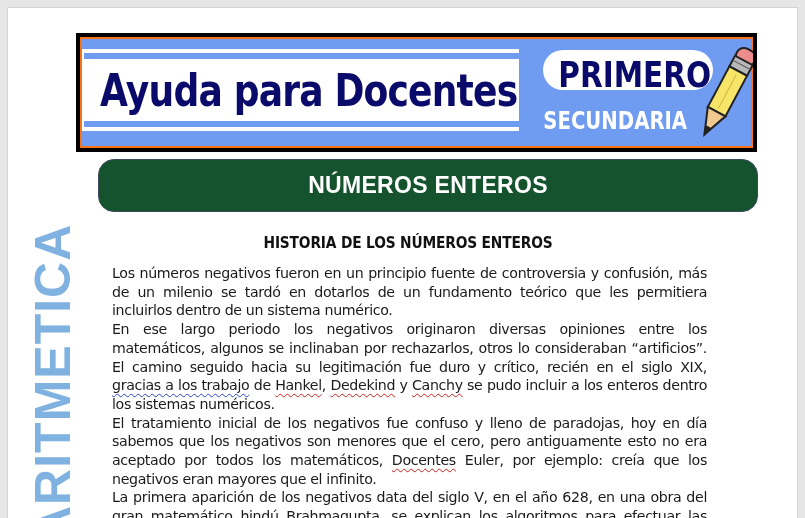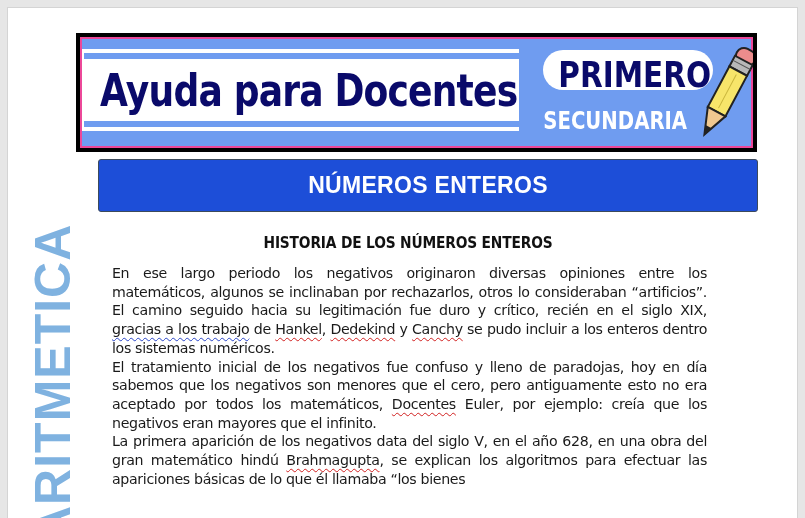--- a/index.html
+++ b/index.html
@@ -7,21 +7,21 @@
     body { position: relative; font-family: "DejaVu Sans", sans-serif; }
 
     .page {
       position: absolute; left: 7px; top: 7px; width: 791px; height: 520px;
       background: #ffffff; border: 1px solid #d4d4d4; border-bottom: none;
     }
 
     
     .banner {
       position: absolute; left: 76px; top: 33px; width: 681px; height: 119px;
-      border: 4px solid #000; background: #ec4899;
+      border: 4px solid #000; background: #f97316;
     }
     .banner-inner {
       position: absolute; left: 2px; top: 2px; right: 2px; bottom: 2px;
       background: #ffffff;
     }
     .stripe { position: absolute; background: #6f9cf0; }
     .stripe.s1 { left: 0; top: 0; width: 100%; height: 10px; }
     .stripe.s2 { left: 2px; top: 14px; width: 440px; height: 6px; }
     .stripe.s3 { left: 2px; top: 82px; width: 440px; height: 6px; }
     .stripe.s4 { left: 0; top: 92px; width: 100%; height: 15px; }
@@ -51,21 +51,21 @@
     .secundaria-text {
       position: absolute; left: 446px; top: 64px; width: 170px; text-align: center;
       font-family: "DejaVu Sans", sans-serif; font-weight: bold; font-size: 24px;
       color: #ffffff; line-height: 36px; transform: scaleX(0.82);
     }
     .pencil { position: absolute; left: 617px; top: 3px; width: 54px; height: 104px; }
 
     
     .title-box {
       position: absolute; left: 98px; top: 159px; width: 660px; height: 53px;
-      background: #1d4ed8; border: 1.5px solid #3c4a5c; border-radius: 3px;
+      background: #14532d; border: 1.5px solid #3c4a5c; border-radius: 16px;
       display: flex; align-items: center; justify-content: center;
     }
     .title-text {
       font-family: "Liberation Sans", sans-serif; font-weight: bold;
       font-size: 23px; color: #ffffff; letter-spacing: 0.3px;
     }
 
     
     .side-label {
       position: absolute; left: 28px; top: 212px; width: 50px; height: 310px;
@@ -137,18 +137,19 @@
   <span class="title-text">NÚMEROS ENTEROS</span>
 </div>
 
 <div class="side-label">
   <span>ARITMETICA</span>
 </div>
 
 <div class="section-heading">HISTORIA DE LOS NÚMEROS ENTEROS</div>
 
 <div class="body-text" id="body-text">
+    <p><span>Los números negativos fueron en un principio fuente de controversia y confusión, más de un milenio se tardó en dotarlos de un fundamento teórico que les permitiera incluirlos dentro de un sistema numérico.</span></p>
     <p><span>En ese largo periodo los negativos originaron diversas opiniones entre los matemáticos, algunos se inclinaban por rechazarlos, otros lo consideraban “artificios”. El camino seguido hacia su legitimación fue duro y crítico, recién en el siglo XIX, </span><span class="sqb">gracias a los trabajo</span><span> de </span><span class="sq">Hankel</span><span>, </span><span class="sq">Dedekind</span><span> y </span><span class="sq">Canchy</span><span> se pudo incluir a los enteros dentro los sistemas numéricos.</span></p>
     <p><span>El tratamiento inicial de los negativos fue confuso y lleno de paradojas, hoy en día sabemos que los negativos son menores que el cero, pero antiguamente esto no era aceptado por todos los matemáticos, </span><span class="sq">Docentes</span><span> Euler, por ejemplo: creía que los negativos eran mayores que el infinito.</span></p>
     <p><span>La primera aparición de los negativos data del siglo V, en el año 628, en una obra del gran matemático hindú </span><span class="sq">Brahmagupta</span><span>, se explican los algoritmos para efectuar las apariciones básicas de lo que él llamaba “los bienes</span></p>
   </div>
 
 <div class="right-gutter"></div>
 
 </body></html>

